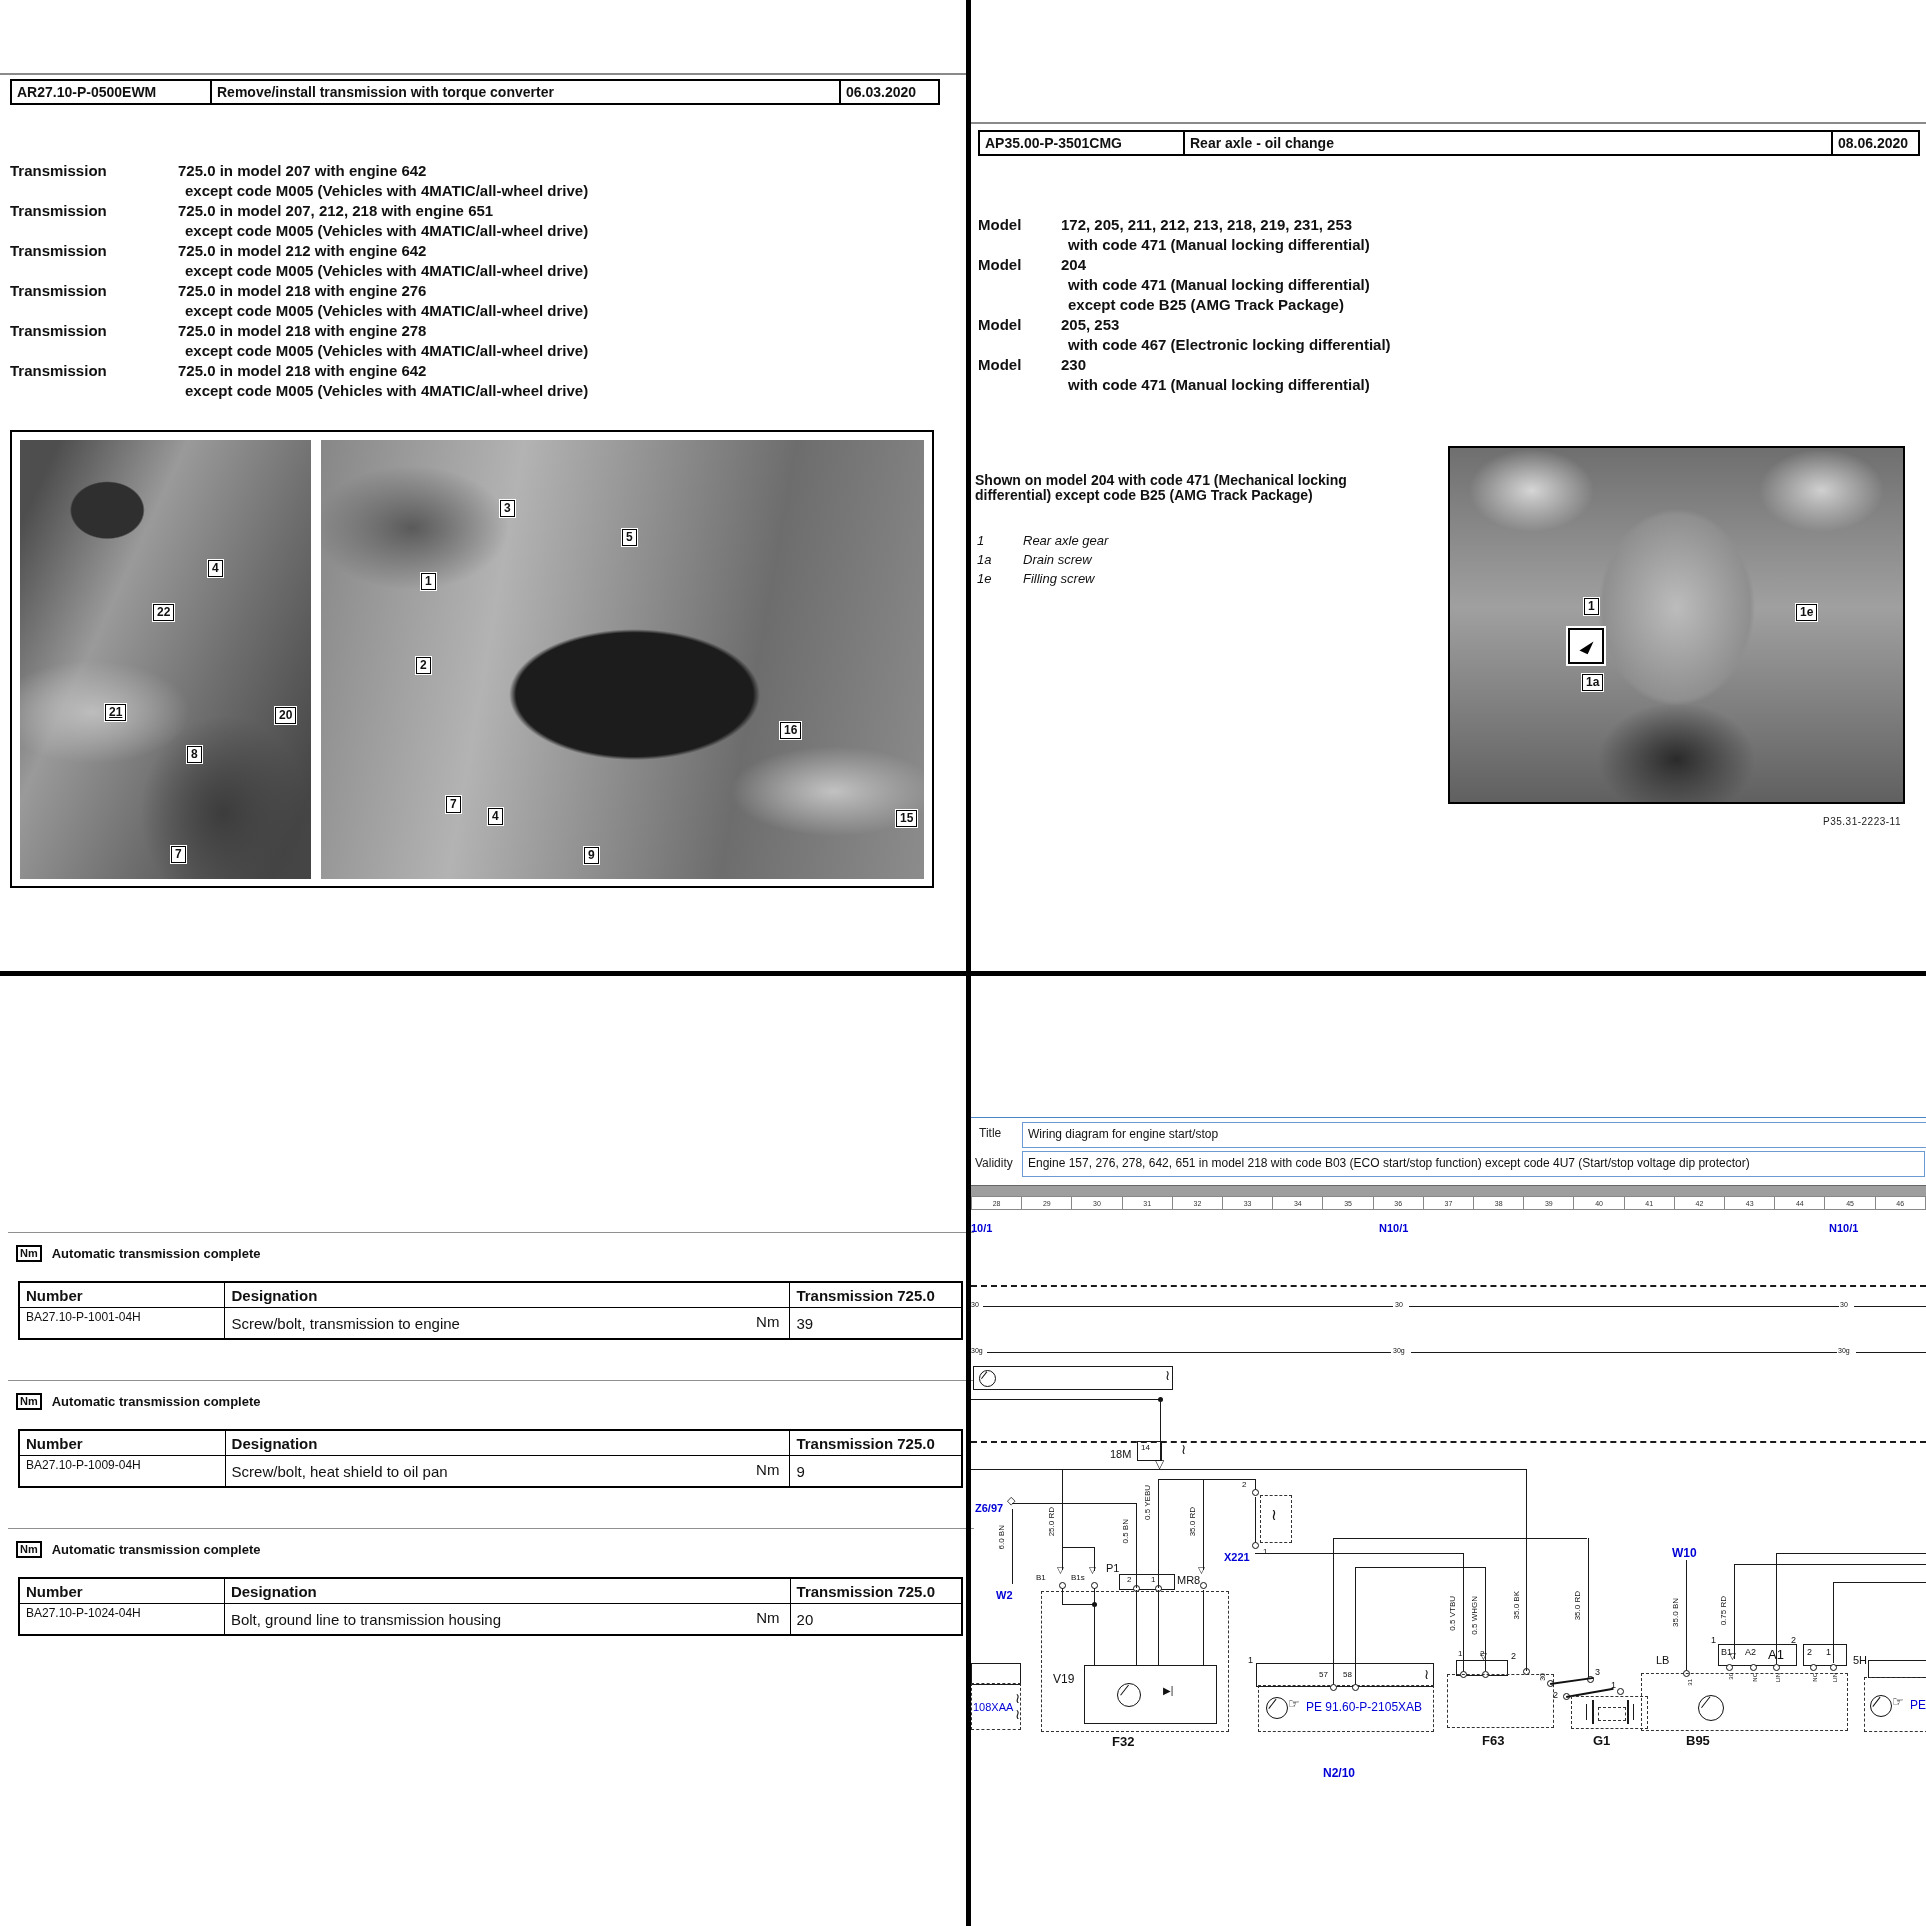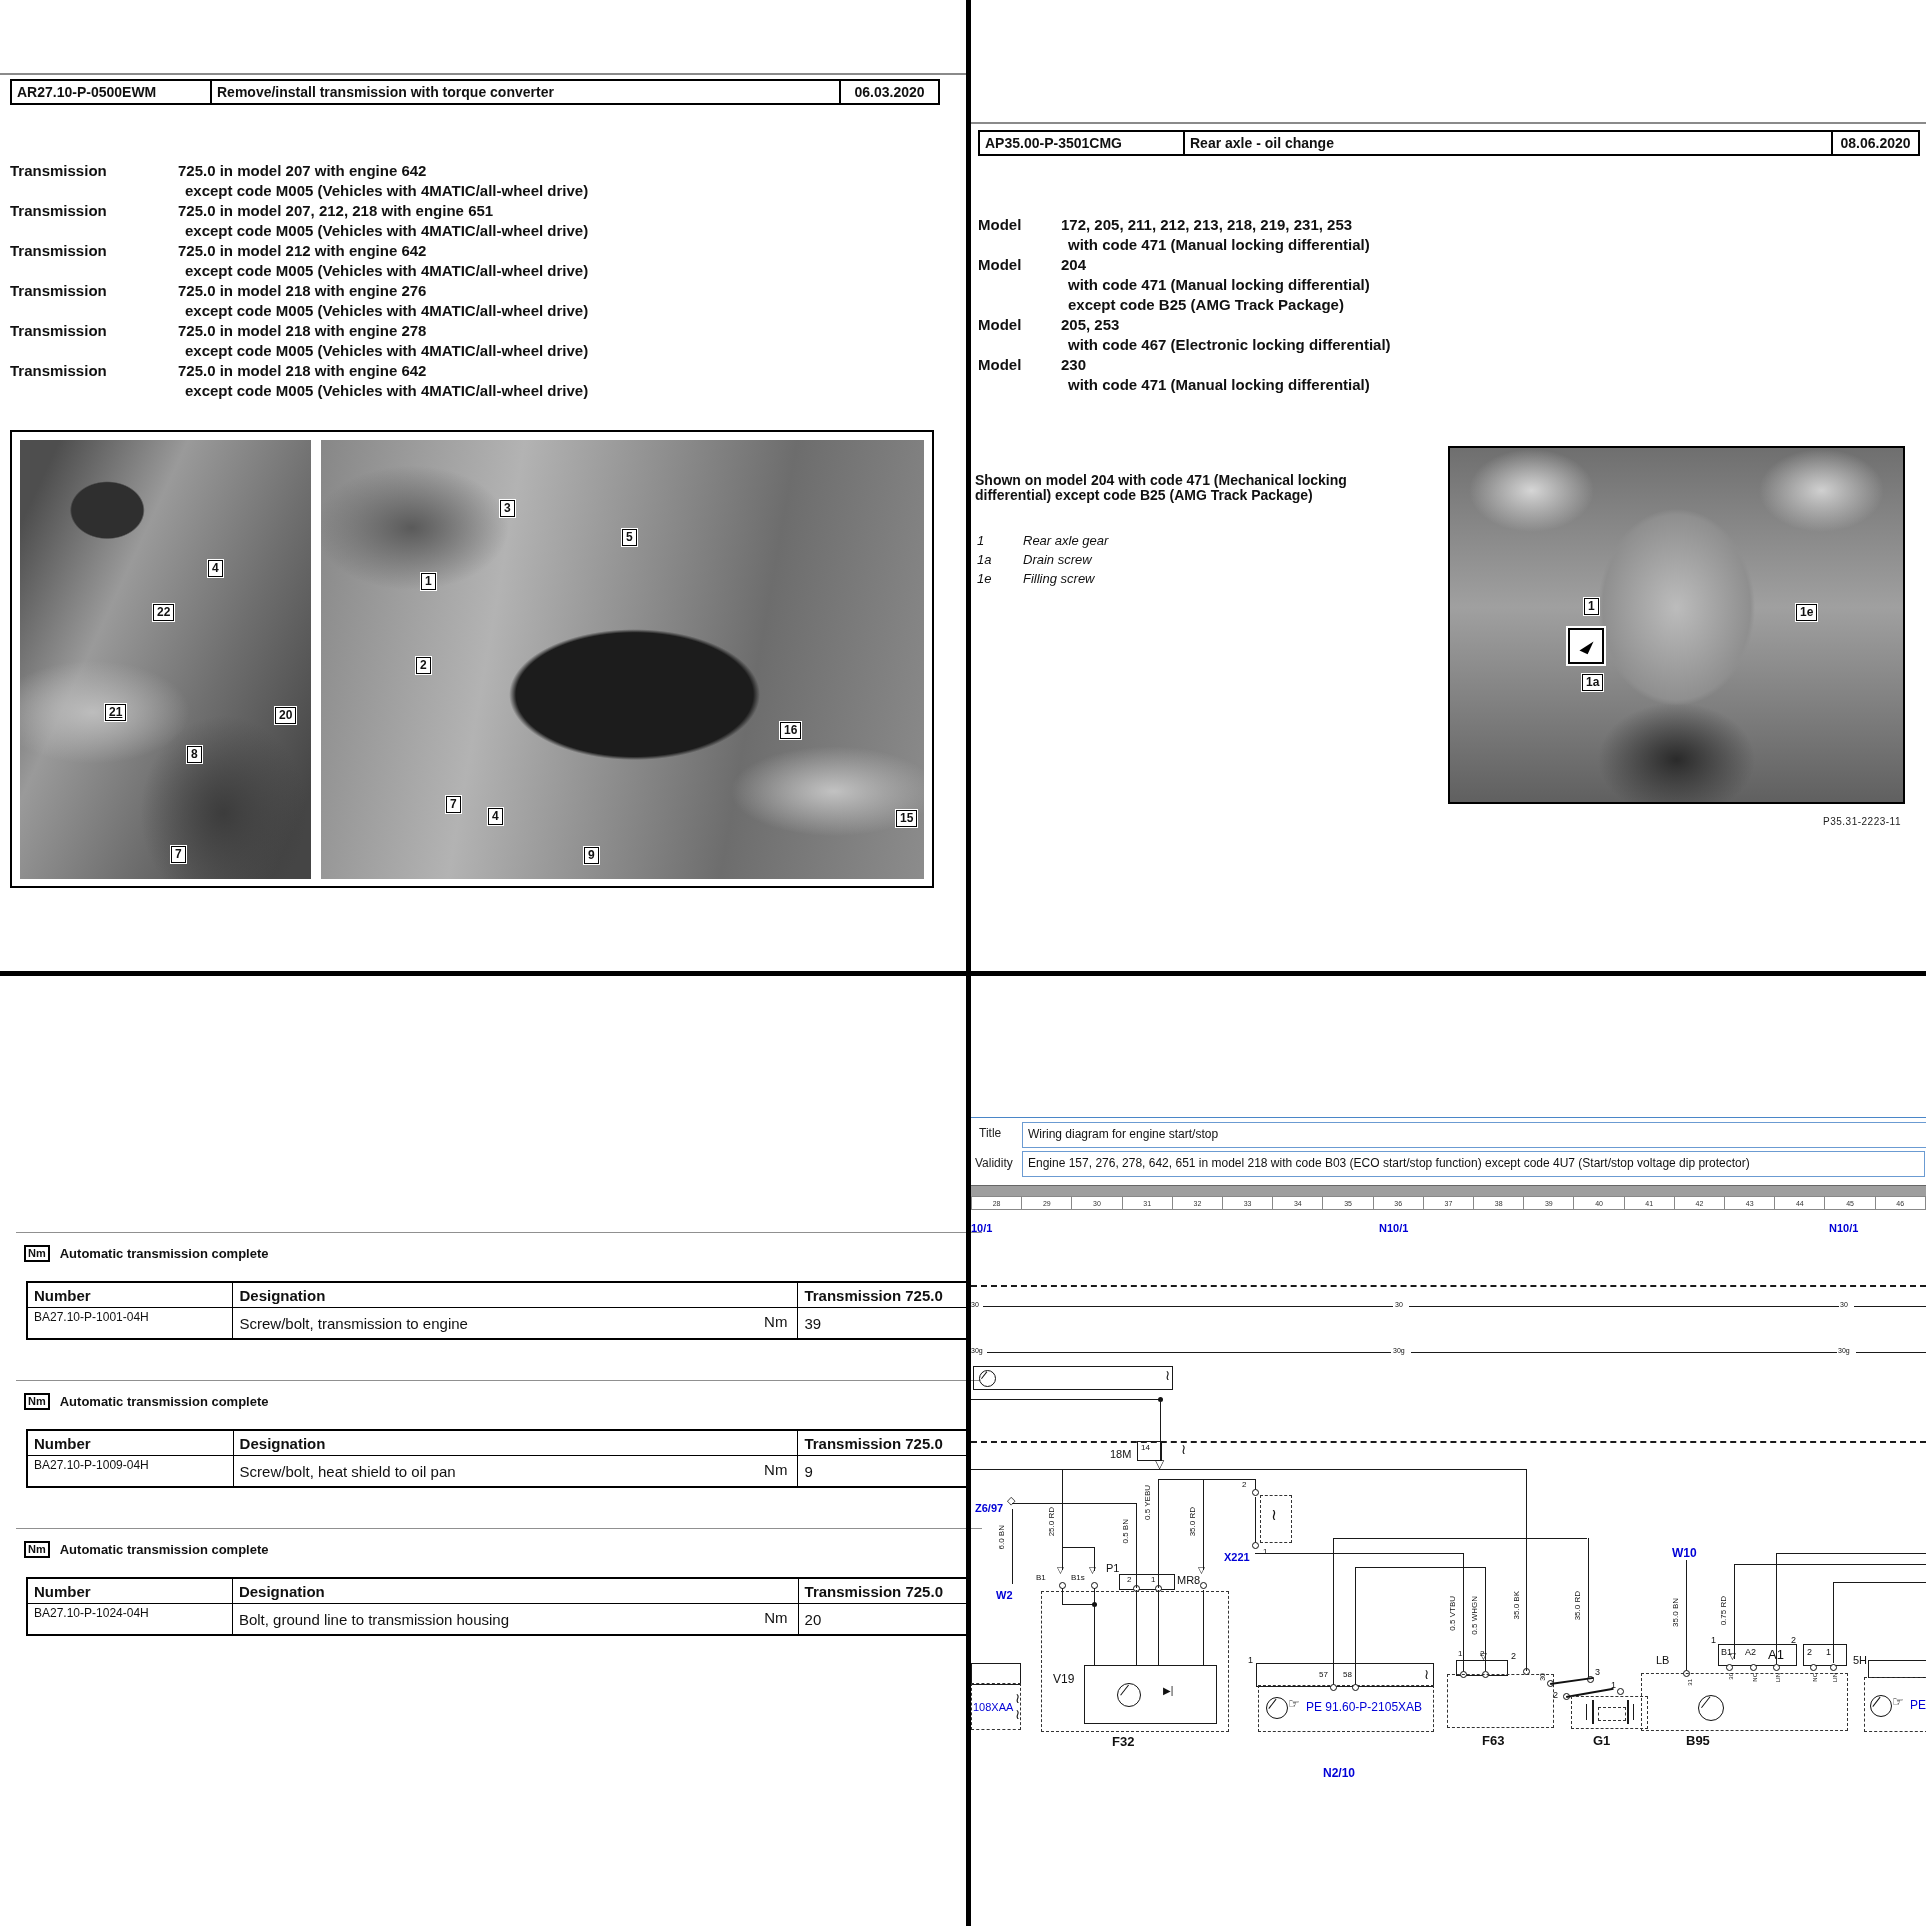--- a/index.html
+++ b/index.html
@@ -3,29 +3,29 @@
 <meta charset="utf-8">
 <style>
   html,body{margin:0;padding:0;width:1927px;height:1927px;background:#fff;
     font-family:"Liberation Sans",sans-serif;color:#111;overflow:hidden}
   #root{position:absolute;inset:0;width:1927px;height:1616px;background:#fff}
   .divider-v{position:absolute;left:966px;top:0;width:5px;height:1927px;background:#000}
   .divider-h{position:absolute;left:0;top:971px;width:1927px;height:5px;background:#000}
   .quad{position:absolute;overflow:hidden}
   #q-tl{left:0;top:0;width:966px;height:971px}
   #q-tr{left:971px;top:0;width:955px;height:971px}
-  #q-bl{left:16px;top:976px;width:966px;height:950px}
+  #q-bl{left:8px;top:976px;width:966px;height:950px}
   #q-br{left:971px;top:976px;width:955px;height:950px}
   .gray-rule{position:absolute;left:0;width:100%;height:2px;background:#8a8a8a}
   
   .doc-header{position:absolute;display:flex;height:26px}
   .doc-header .cell{border:2px solid #000;background:#fff;font-weight:bold;font-size:14px;
     line-height:22px;padding:0 5px;white-space:nowrap;overflow:hidden}
   .doc-header .cell+.cell{border-left:none}
-  .doc-header .date{text-align:center}
+  .doc-header .date{}
   
   .kv-grid{position:absolute;display:grid;font-size:15px;font-weight:bold;line-height:20px}
   .kv-note{padding-left:7px}
   
   .photo-frame{position:absolute;border:2px solid #000;background:#fff}
   .photo{position:absolute;overflow:hidden}
   .co{position:absolute;background:#fff;border:1px solid #000;font-size:12px;font-weight:bold;
     line-height:15px;padding:0 3px;box-shadow:0 0 0 1px #fff}
   .co-icon{position:absolute;width:32px;height:32px;background:#fff;border:2px solid #000;
     box-shadow:0 0 0 2px #fff;display:flex;align-items:center;justify-content:center}

